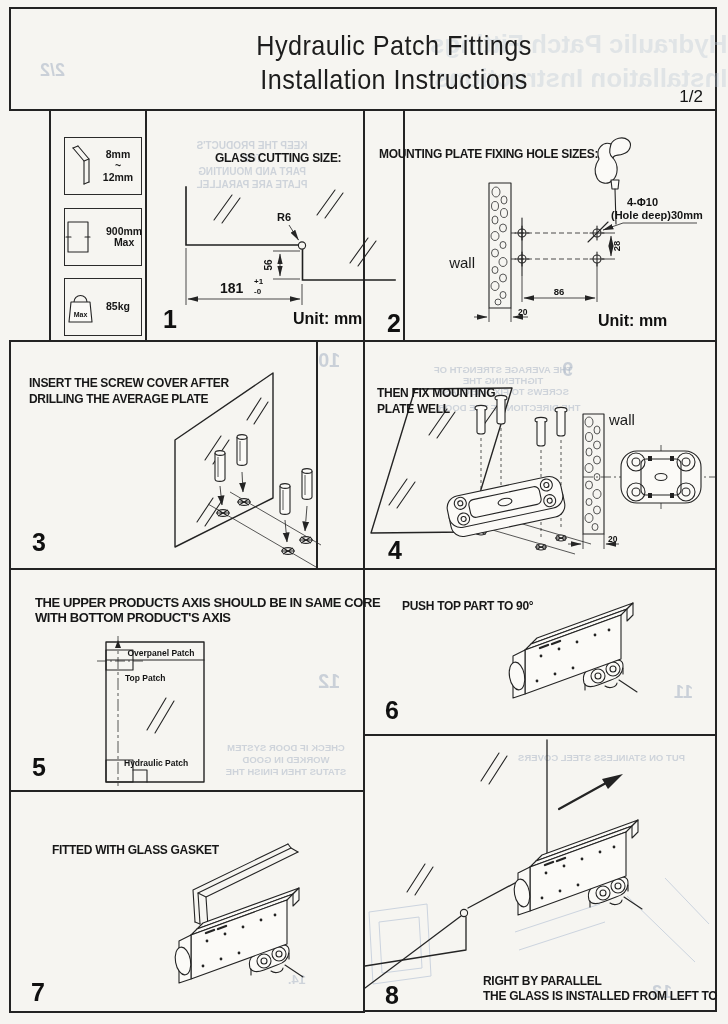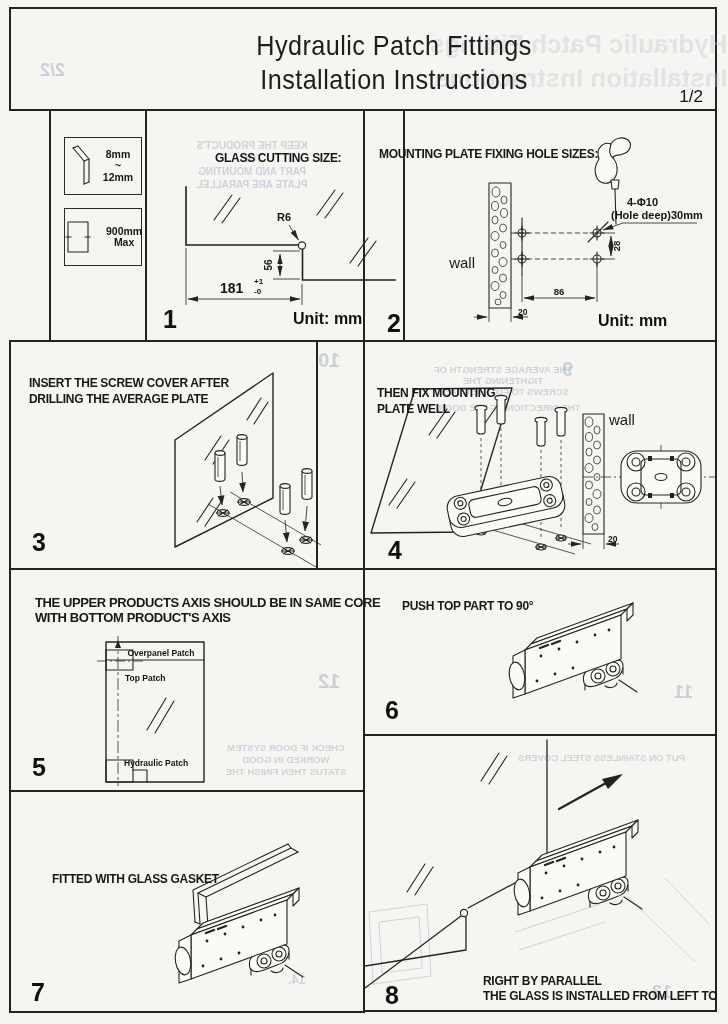--- a/index.html
+++ b/index.html
@@ -94,20 +94,30 @@
           <svg width="26" height="38" style="position:static;">
               <rect class="s" x="3" y="4" width="20" height="30"></rect>
               <path class="s" d="M1,19 H6 M20,19 H25"></path>
             </svg>
         </span>
         <span class="spec-txt">
           <div>900mm</div>
           <div>Max</div>
         </span>
       </div>
+      <div class="spec-box" style="top:167px;">
+        <span class="spec-ico">
+          <svg width="30" height="40" style="position:static;">
+              <path class="s" d="M9,15 a6.5,6.5 0 1 1 13,0"></path>
+              <path class="sf" d="M6,15 H25 L27,35 H4 Z"></path>
+              <text class="t" x="15.5" y="30" font-size="7" text-anchor="middle">Max</text>
+            </svg>
+        </span>
+        <span class="spec-txt">85kg</span>
+      </div>
     </div>
     <div class="hd" style="left:164px;top:40px;">GLASS CUTTING SIZE:</div>
     <div class="num" style="left:112px;top:194px;">1</div>
     <div class="unit" style="left:242px;top:199px;">Unit: mm</div>
     <svg width="352" height="229" viewBox="0 0 352 229">
       <defs>
           <marker id="ah1" viewBox="0 0 10 8" refX="9.5" refY="4" markerWidth="11" markerHeight="9" orient="auto-start-reverse" markerUnits="userSpaceOnUse">
             <path d="M0,1.5 L10,4 L0,6.5 z" fill="#242424"></path>
           </marker>
         </defs>
@@ -371,21 +381,21 @@
           <circle class="dot" r="1.4" cx="244" cy="60"></circle>
         <circle class="dot" r="1.4" cx="172" cy="111"></circle>
           <circle class="dot" r="1.4" cx="190" cy="104"></circle>
           <circle class="dot" r="1.4" cx="208" cy="98"></circle>
         <path d="M175,78 L183,75 M187,74 L195,71" stroke-width="2.4"></path>
       </g>
     </svg>
   </div>
 
   <div class="panel" style="left:9px;top:790px;width:356px;height:223px;">
-    <div class="hd" style="left:41px;top:51px;margin-top:29px;">FITTED WITH GLASS GASKET</div>
+    <div class="hd" style="left:41px;top:51px;">FITTED WITH GLASS GASKET</div>
     <div class="num" style="left:20px;top:186px;">7</div>
     <svg width="352" height="219" viewBox="0 0 352 219">
       <g class="s">
         <path d="M184,130 L182,98 L277,52"></path>
         <path d="M189,132 L187,101 L280,56"></path>
         <path d="M197,135 L195,105 L287,60"></path>
         <path d="M184,130 L189,132 M277,52 L280,56 M280,56 L287,60 M195,105 L187,101"></path>
       </g>
       <g class="s" transform="translate(20,63)">
         <path class="sf" d="M166,74 L172,68 L268,33 L262,39 Z"></path>

